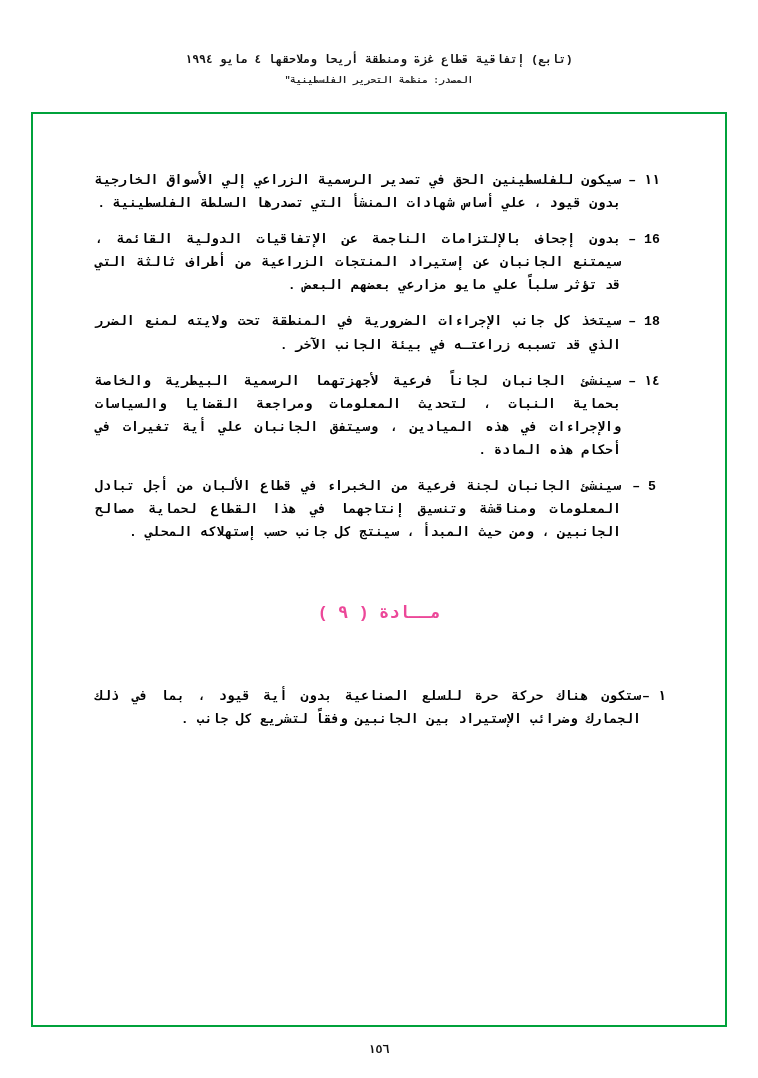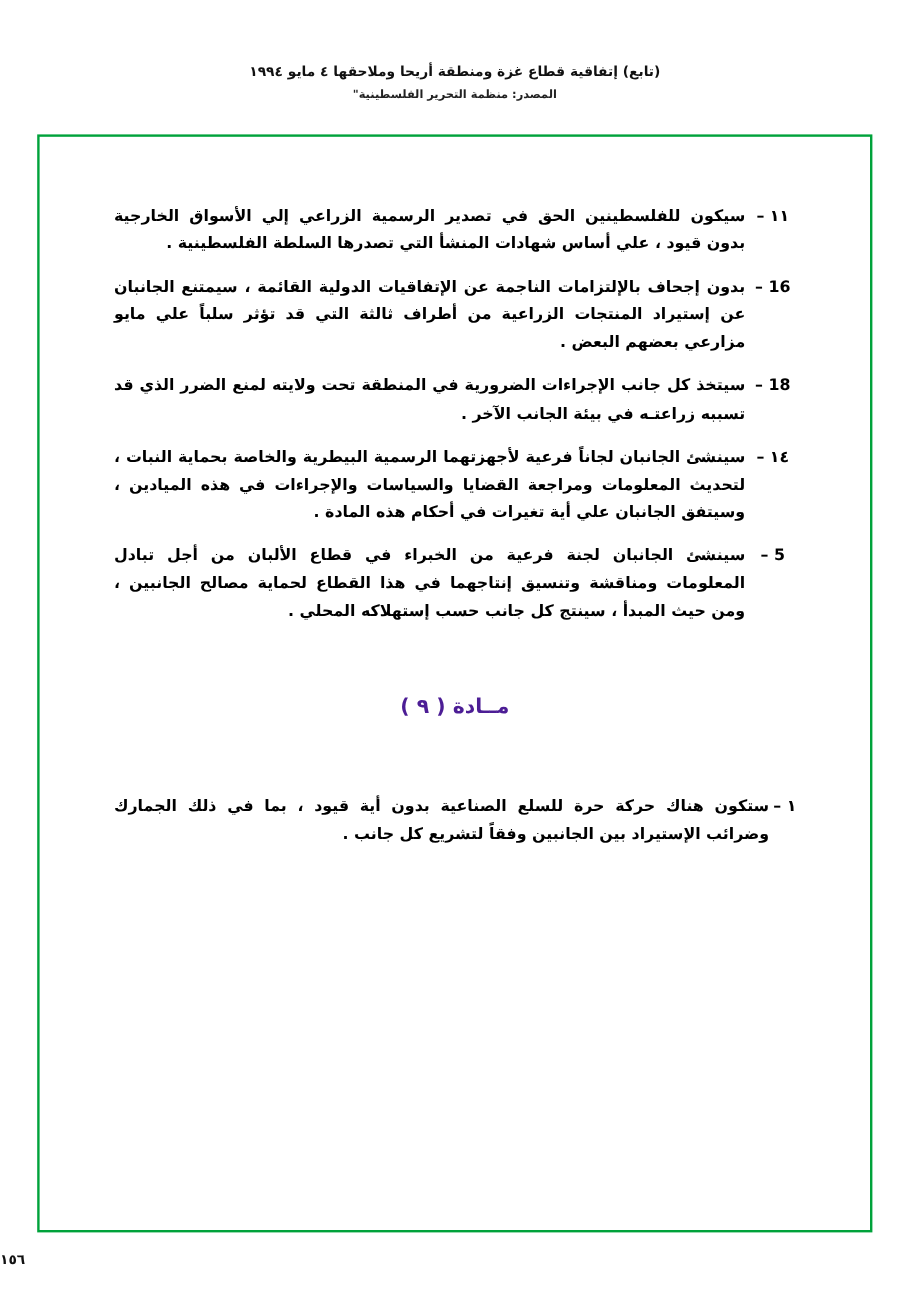--- a/index.html
+++ b/index.html
@@ -13,20 +13,21 @@
     font-family: "DejaVu Sans", "Liberation Sans", sans-serif;
     color: #000000;
     position: relative;
     overflow: hidden;
   }
   .page {
     position: relative;
     width: 758px;
     height: 1078px;
     box-sizing: border-box;
+    font-family: Liberation Mono, monospace;
   }
   
   .header {
     text-align: center;
     padding-top: 52px;
   }
   .header-line1 {
     font-size: 11.5px;
     font-weight: bold;
     letter-spacing: 0.3px;
@@ -84,21 +85,21 @@
   
   .article-block {
     text-align: center;
     margin-top: 58px;
     direction: rtl;
   }
   .article-title {
     font-size: 17px;
     font-weight: bold;
     letter-spacing: 5px;
-    color: #4c1d95;
+    color: #ec4899;
   }
   .article-subtitle {
     font-size: 16.5px;
     font-weight: bold;
     letter-spacing: 5px;
     color: #000;
     margin-top: 18px;
   }
   
   .article-body {
@@ -111,21 +112,21 @@
   }
   .article-body .clause-num {
     width: 26px;
   }
   
   .footer {
     position: absolute;
     bottom: 22px;
     left: 0;
     width: 100%;
-    text-align: left;
+    text-align: center;
     font-size: 11.5px;
     font-weight: bold;
     letter-spacing: 1px;
     color: #111;
   }
 </style>
 </head>
 <body>
 
 <div class="page">

